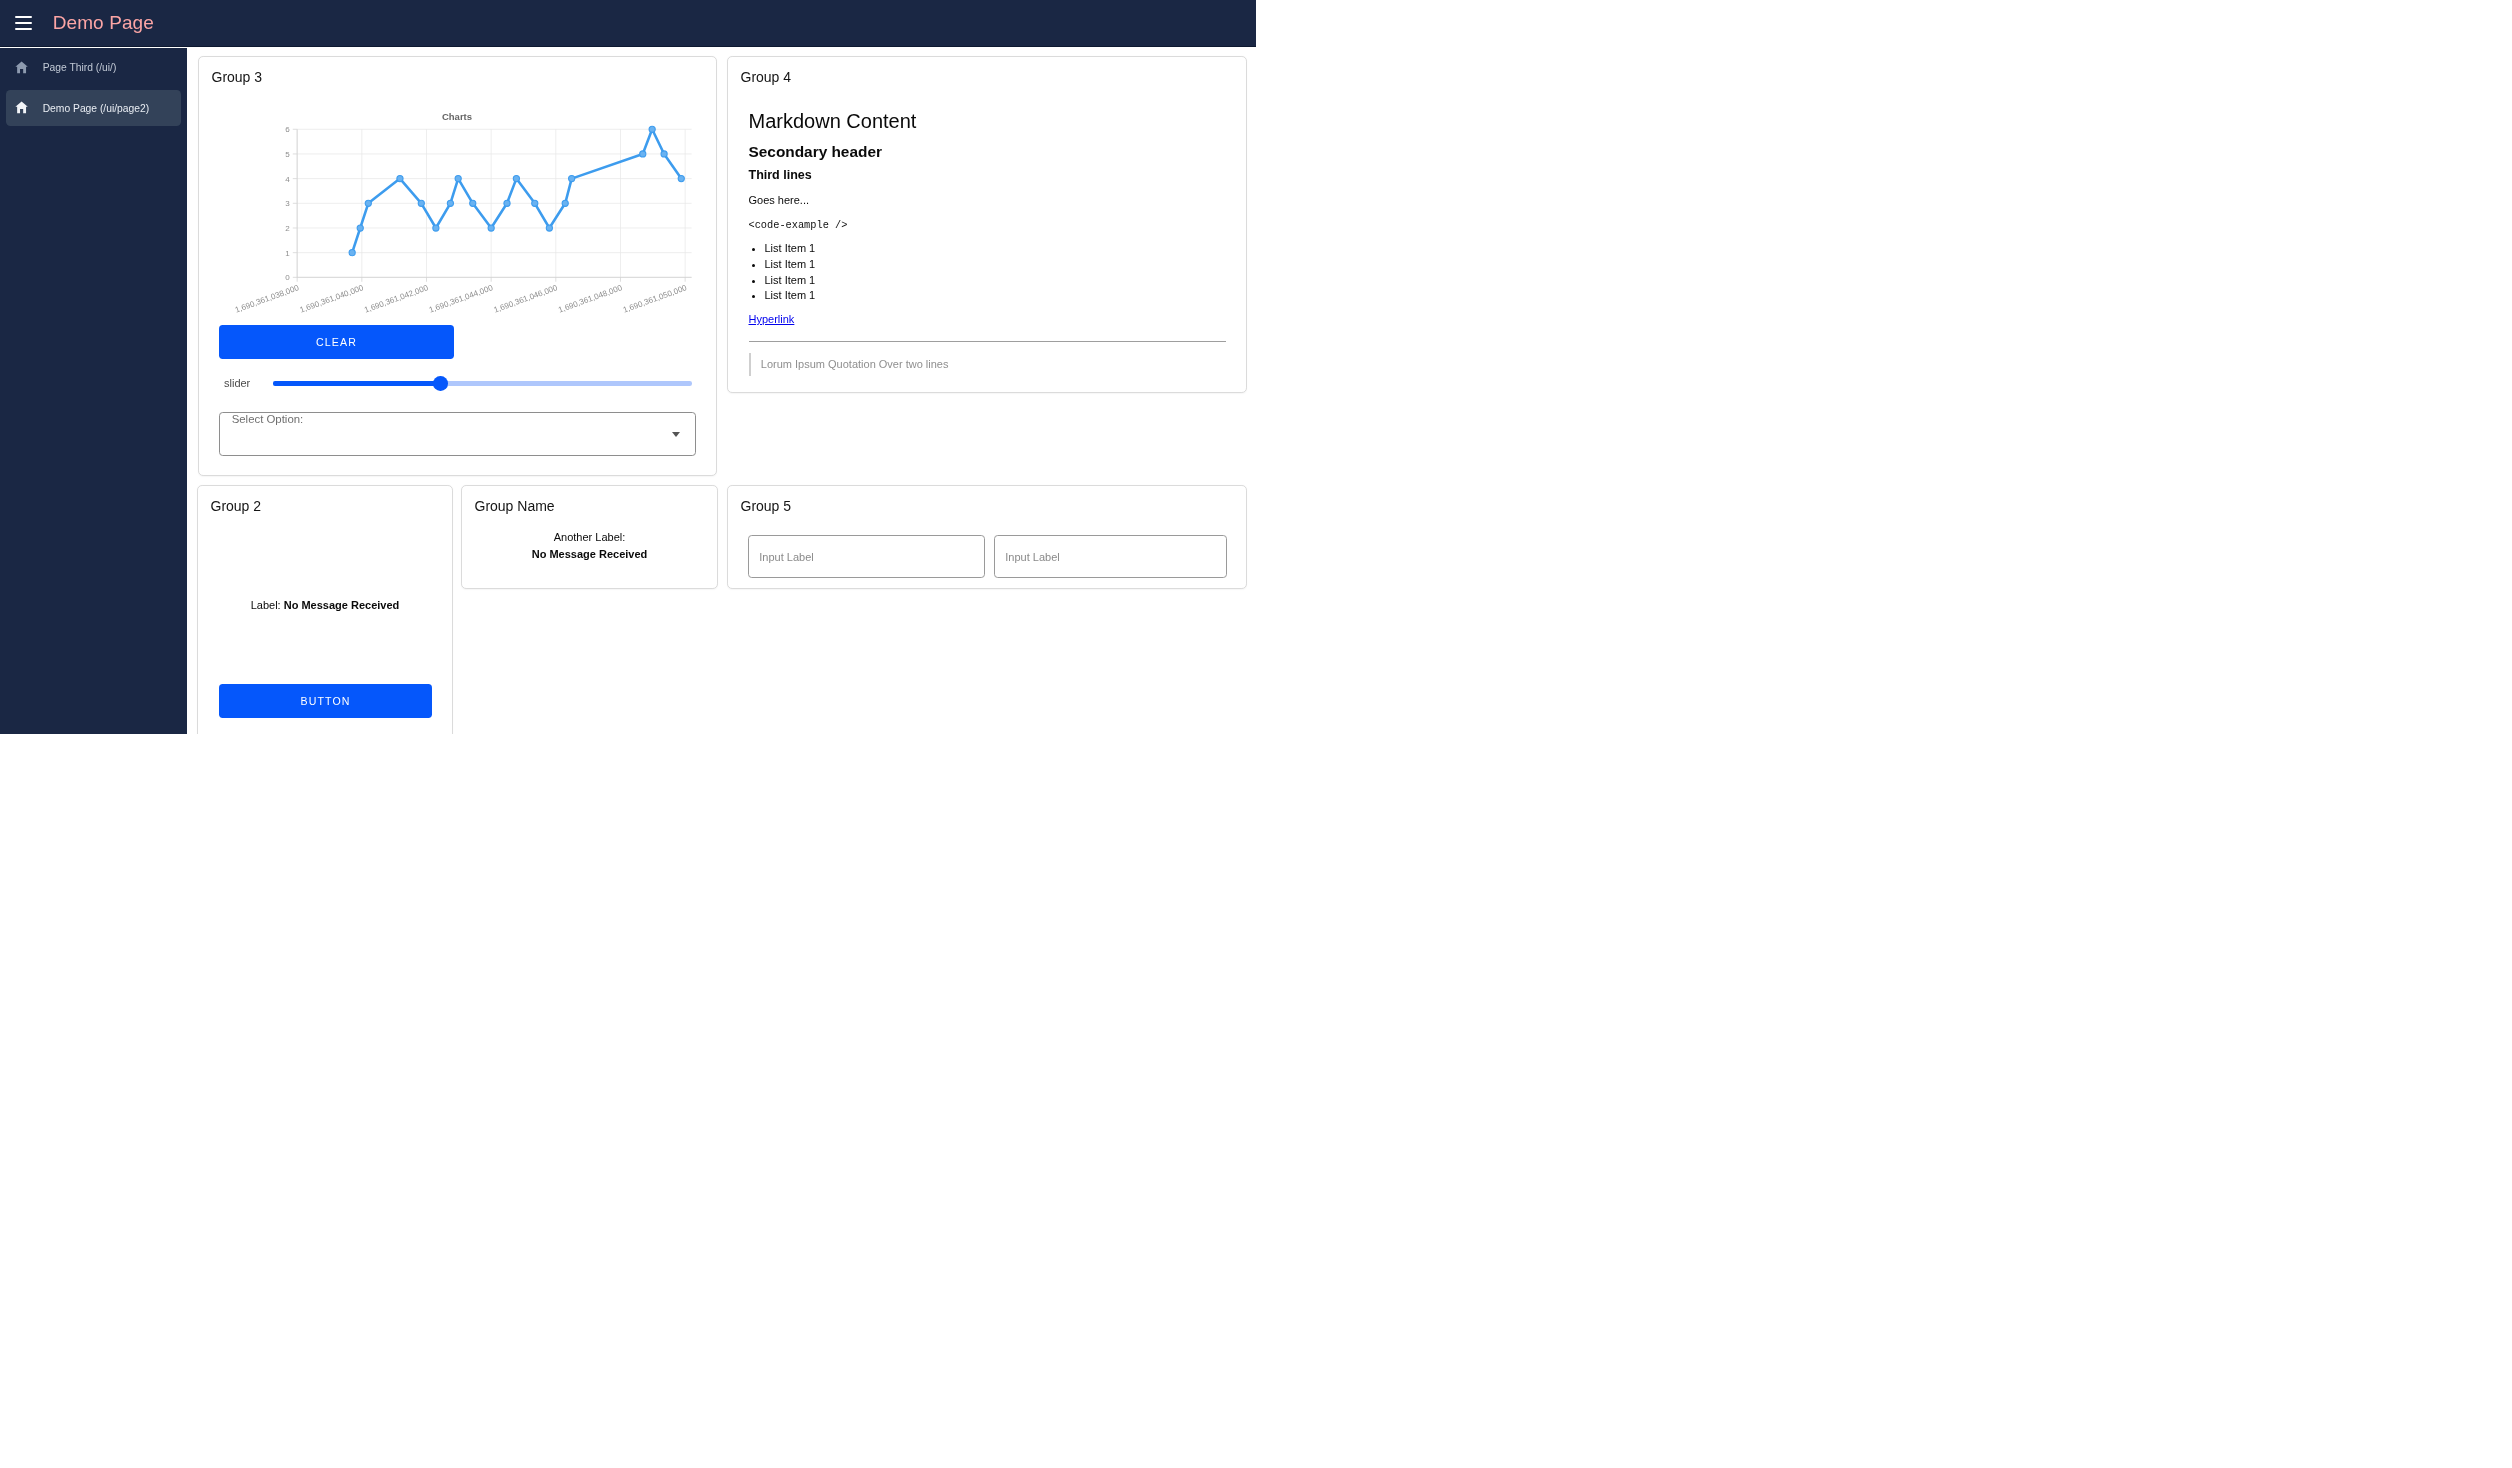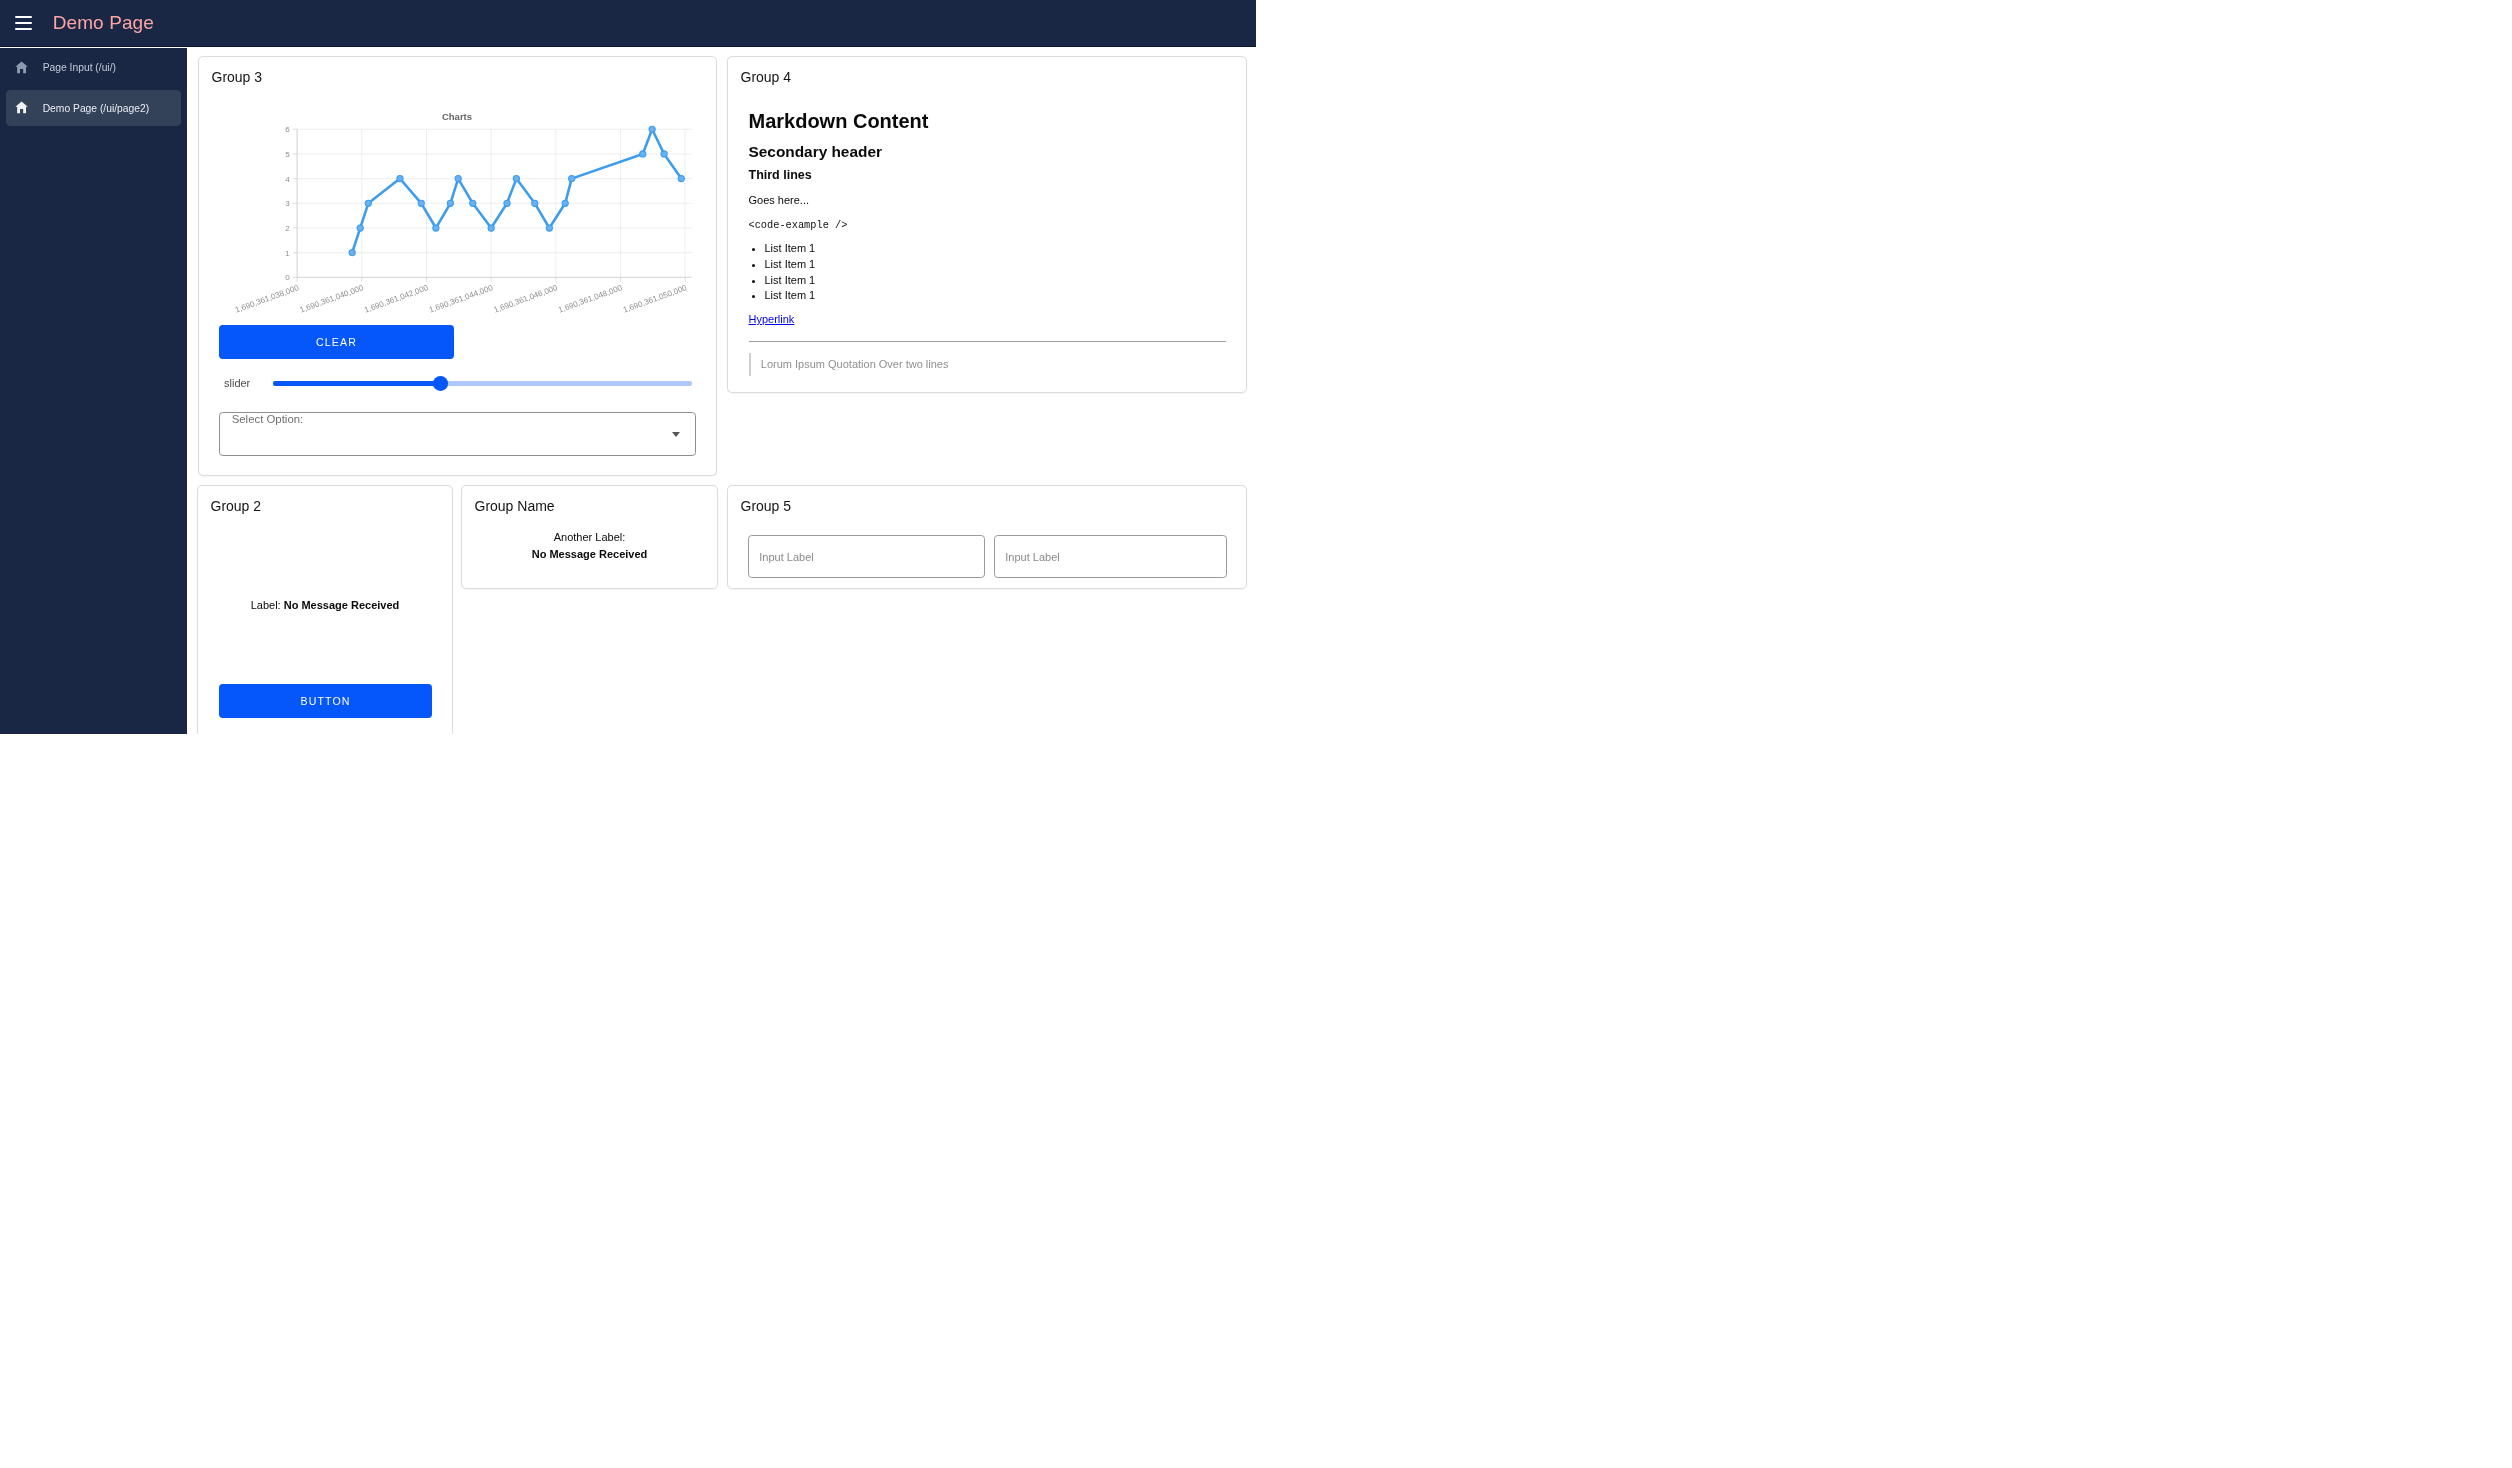--- a/index.html
+++ b/index.html
@@ -84,21 +84,21 @@
   }
   .select-box .sel-label { font-size:11.4px; color:#6F6F6F; margin-left:11.7px; }
   .caret {
     position:absolute; right:14.7px; top:19px; width:0; height:0;
     border-left:4.4px solid transparent; border-right:4.4px solid transparent;
     border-top:5.9px solid #555;
   }
 
   
   .md { position:absolute; left:20.5px; top:47px; right:20.5px; color:#0a0a0a; }
-  .md h1 { font-size:20px; margin:5.9px 0 10.3px 0; font-weight:bold; }
+  .md h1 { font-size:20px; margin:5.9px 0 10.3px 0; font-weight:normal; }
   .md h2 { font-size:15.4px; margin:0 0 7.3px 0; font-weight:bold; }
   .md h3 { font-size:12.5px; margin:0 0 11.7px 0; font-weight:bold; }
   .md p  { font-size:11px; margin:0 0 12.5px 0; }
   .md code { display:block; font-family:"Liberation Mono","DejaVu Sans Mono",monospace; font-size:10.3px; margin:0 0 11.7px 0; color:#111; }
   .md ul { margin:0 0 8.8px 0; padding-left:16px; }
   .md li { font-size:11px; margin-bottom:3.7px; }
   .md a  { display:inline-block; color:#0202EE; text-decoration:underline; font-size:11px; margin:2.9px 0 8.8px 0; cursor:pointer; }
   .md hr { border:none; border-top:0.7px solid #9E9E9E; margin:7.3px 0 10.3px 0; }
   .md blockquote { margin:0; border-left:2.9px solid #CFCFCF; padding:5.9px 0 5.9px 10.3px; color:#8F8F8F; font-size:11px; }
 
@@ -127,21 +127,21 @@
       <span></span>
   </div>
   <div class="nav-title">Demo Page</div>
 </div>
 
 <div class="sidebar">
   <div class="side-item">
     <svg class="home-ic" viewBox="0 0 16 16">
       <path d="M8 0.5 L15.5 7 H13.4 V15 H9.9 V9.6 H6.1 V15 H2.6 V7 H0.5 Z"></path>
     </svg>
-    <span class="label">Page Input (/ui/)</span>
+    <span class="label">Page Third (/ui/)</span>
   </div>
   <div class="side-item active">
     <svg class="home-ic" viewBox="0 0 16 16">
       <path d="M8 0.5 L15.5 7 H13.4 V15 H9.9 V9.6 H6.1 V15 H2.6 V7 H0.5 Z"></path>
     </svg>
     <span class="label">Demo Page (/ui/page2)</span>
   </div>
 </div>
 
 <div class="card" id="card-g3">

